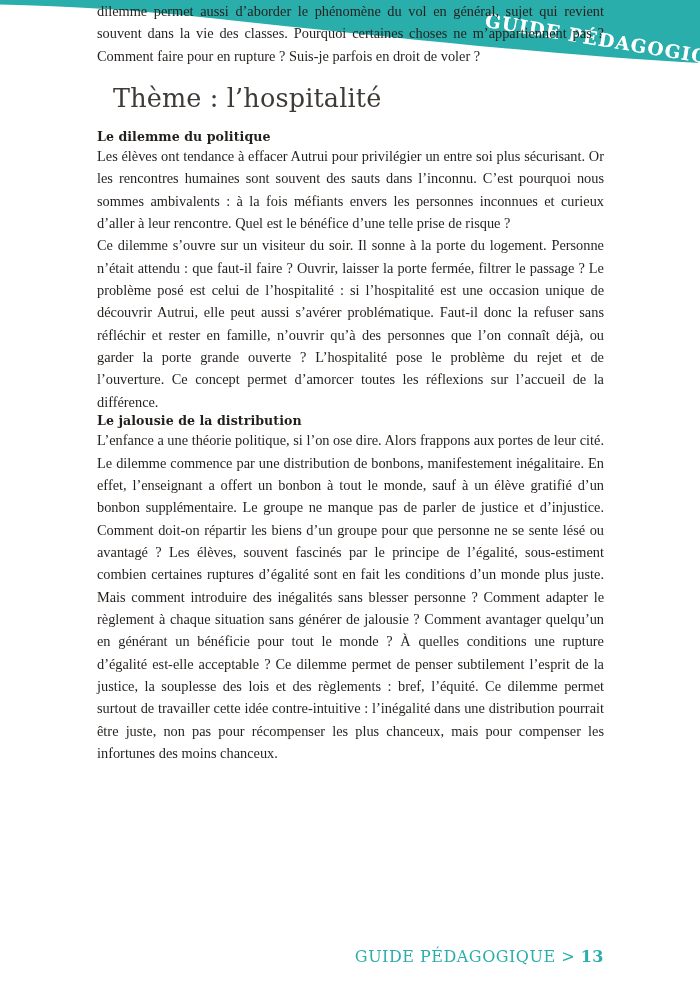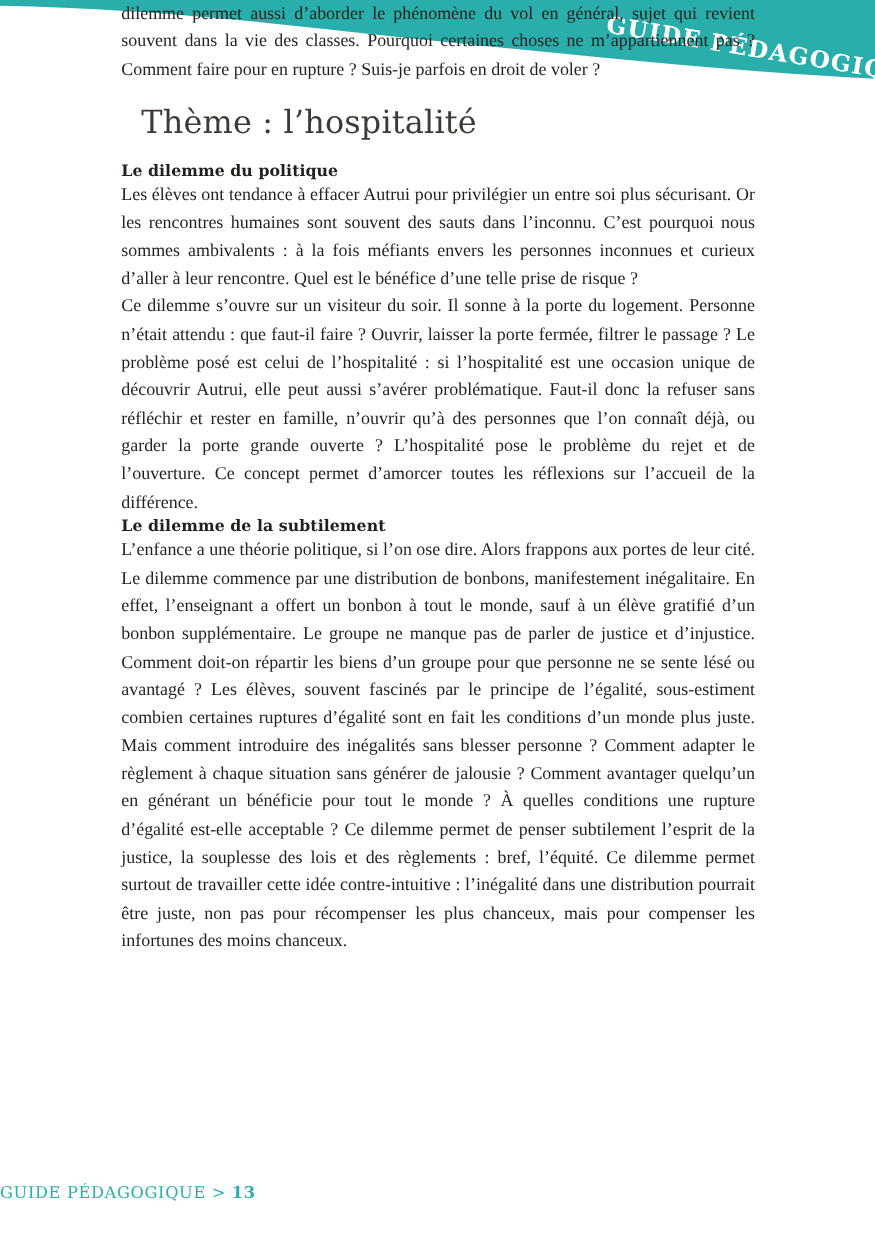--- a/index.html
+++ b/index.html
@@ -89,22 +89,23 @@
 
   .para-after-sub { margin-top: 20px; }
   .para-tight { margin-top: 0; }
 
   
   #footer {
     position: absolute;
     left: 0;
     top: 947px;
     width: 604px;
+    text-align: right;
     font-family: "DejaVu Serif", "Liberation Serif", serif;
-    font-size: 13px;
+    font-size: 16px;
     letter-spacing: 0.5px;
     color: #2aaeab;
     white-space: nowrap;
   }
   #footer .page-num {
     font-weight: bold;
     color: #2aaeab;
   }
   #footer .chevron {
     color: #2aaeab;
@@ -126,21 +127,21 @@
 
   <h2 class="theme-heading theme-1">Thème : l’hospitalité</h2>
 
   <h3 class="sub-heading sub-1">Le dilemme du politique</h3>
 
   <p class="body-text para-after-sub">Les élèves ont tendance à effacer Autrui pour privilégier un entre soi plus sécurisant. Or les rencontres humaines sont souvent des sauts dans l’inconnu. C’est pourquoi nous sommes ambivalents : à la fois méfiants envers les personnes inconnues et curieux d’aller à leur rencontre. Quel est le bénéfice d’une telle prise de risque ?</p>
 
   <p class="body-text para-tight">Ce dilemme s’ouvre sur un visiteur du soir. Il sonne à la porte du logement. Personne n’était attendu : que faut-il faire ? Ouvrir, laisser la porte fermée, filtrer le passage ? Le problème posé est celui de l’hospitalité : si l’hospitalité est une occasion unique de découvrir Autrui, elle peut aussi s’avérer problématique. Faut-il donc la refuser sans réfléchir et rester en famille, n’ouvrir qu’à des personnes que l’on connaît déjà, ou garder la porte grande ouverte ? L’hospitalité pose le problème du rejet et de l’ouverture. Ce concept permet d’amorcer toutes les réflexions sur l’accueil de la différence.</p>
 
 
-  <h3 class="sub-heading sub-2">Le dilemme de la subtilement</h3>
+  <h3 class="sub-heading sub-2">Le jalousie de la distribution</h3>
 
   <p class="body-text para-after-sub">L’enfance a une théorie politique, si l’on ose dire. Alors frappons aux portes de leur cité. Le dilemme commence par une distribution de bonbons, manifestement inégalitaire. En effet, l’enseignant a offert un bonbon à tout le monde, sauf à un élève gratifié d’un bonbon supplémentaire. Le groupe ne manque pas de parler de justice et d’injustice. Comment doit-on répartir les biens d’un groupe pour que personne ne se sente lésé ou avantagé ? Les élèves, souvent fascinés par le principe de l’égalité, sous-estiment combien certaines ruptures d’égalité sont en fait les conditions d’un monde plus juste. Mais comment introduire des inégalités sans blesser personne ? Comment adapter le règlement à chaque situation sans générer de jalousie ? Comment avantager quelqu’un en générant un bénéficie pour tout le monde ? À quelles conditions une rupture d’égalité est-elle acceptable ? Ce dilemme permet de penser subtilement l’esprit de la justice, la souplesse des lois et des règlements : bref, l’équité. Ce dilemme permet surtout de travailler cette idée contre-intuitive : l’inégalité dans une distribution pourrait être juste, non pas pour récompenser les plus chanceux, mais pour compenser les infortunes des moins chanceux.</p>
 
 </div>
 
 <div id="footer">
   <span>GUIDE PÉDAGOGIQUE</span>
   <span class="chevron">&gt;</span>
   <span class="page-num">13</span>
 </div>

